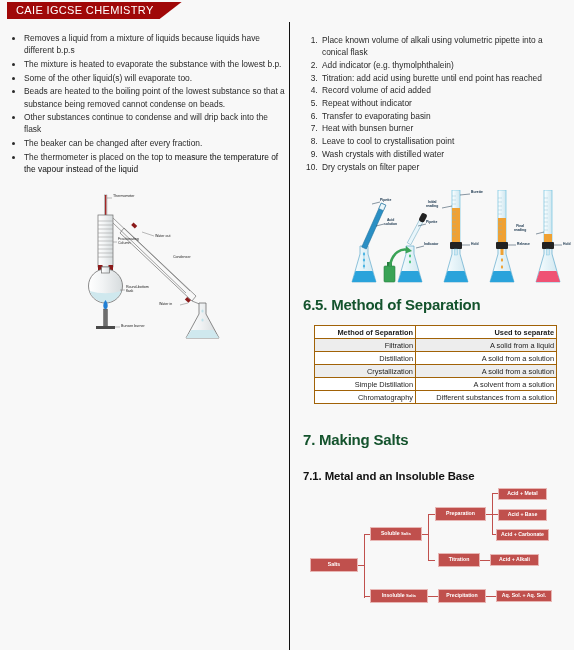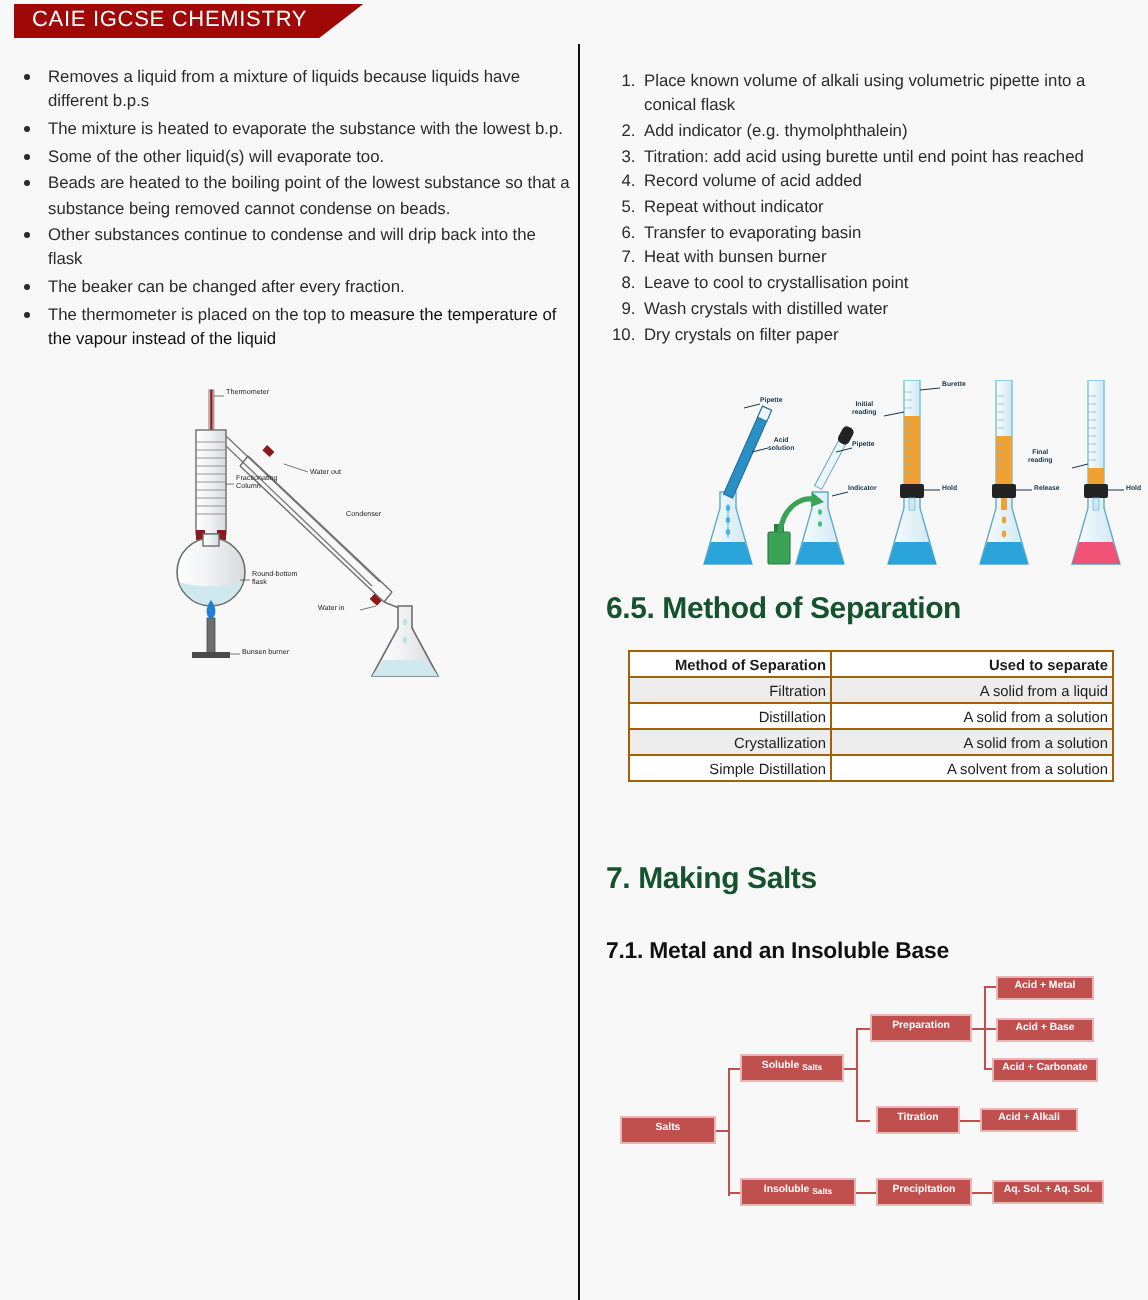--- a/index.html
+++ b/index.html
@@ -458,20 +458,24 @@
       <td>A solid from a solution</td>
     </tr>
     <tr class="alt">
       <td class="col-method">Crystallization</td>
       <td>A solid from a solution</td>
     </tr>
     <tr>
       <td class="col-method">Simple Distillation</td>
       <td>A solvent from a solution</td>
     </tr>
+    <tr>
+      <td class="col-method">Chromatography</td>
+      <td>Different substances from a solution</td>
+    </tr>
   </tbody>
 </table>
 
 <div class="h2 heading-7">7. Making Salts</div>
 <div class="h3 heading-71">7.1. Metal and an Insoluble Base</div>
 
 <div class="flow">
 
   <div class="fline" style="left:58px; top:77px; width:6px; height:1.4px;"></div>
   <div class="fline" style="left:64px; top:46px; width:1.4px; height:64px;"></div>

